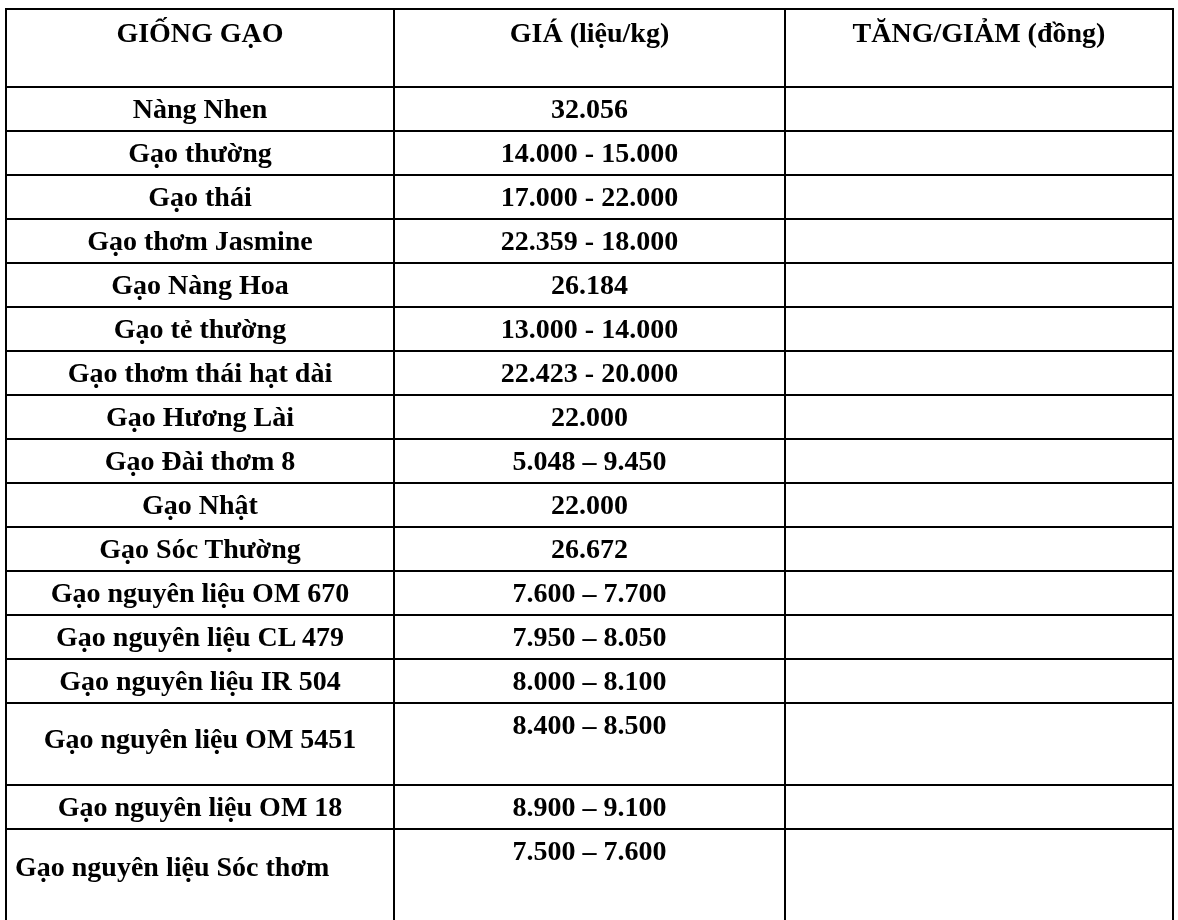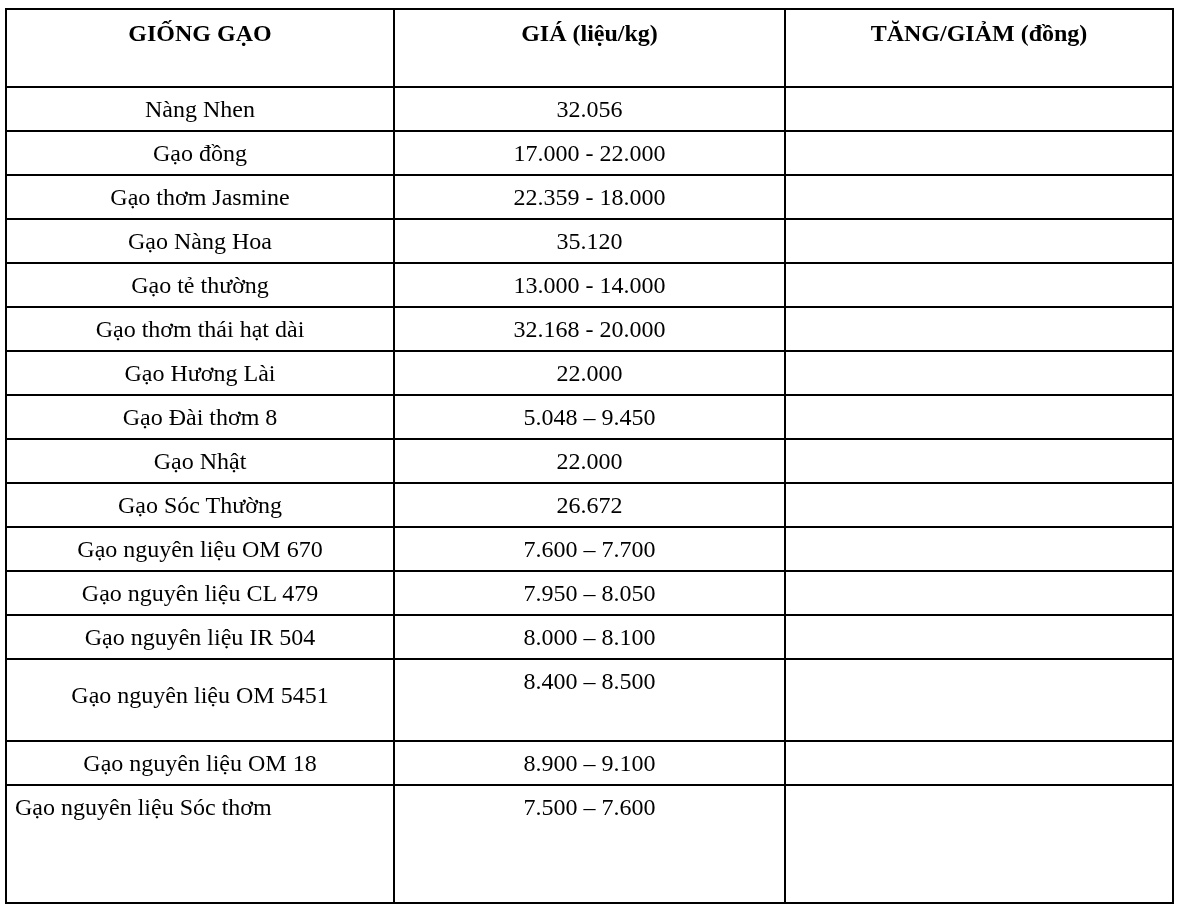--- a/index.html
+++ b/index.html
@@ -22,43 +22,44 @@
     width: 1167px;
     border-collapse: collapse;
     table-layout: fixed;
   }
   .price-table col.c1 { width: 388px; }
   .price-table col.c2 { width: 391px; }
   .price-table col.c3 { width: 388px; }
   .price-table th, .price-table td {
     border: 2px solid #000000;
     padding: 0;
-    font-size: 24px;
+    font-size: 28px;
     line-height: 42px;
     text-align: center;
     vertical-align: top;
     overflow: hidden;
   }
   .price-table thead tr { height: 78px; }
   .price-table thead th {
     font-weight: bold;
     padding-top: 2px;
   }
-  .price-table tbody tr { height: 42px; }
+  .price-table tbody tr { height: 42px; font-weight: bold; }
   .price-table tbody tr.row-tall  { height: 82px; }
   .price-table tbody tr.row-xtall { height: 118px; }
   
   .wrap-center {
     display: block;
     max-width: 350px;
     margin: 14px auto;
   }
   .wrap-left {
     display: block;
     max-width: 350px;
+    margin-top: 16px;
   }
   td.left-cell {
     text-align: left;
     padding-left: 8px;
   }
 </style>
 </head>
 <body>
 
 <div class="sheet">
@@ -75,42 +76,47 @@
         <th>TĂNG/GIẢM (đồng)</th>
       </tr>
     </thead>
     <tbody>
       <tr>
         <td>Nàng Nhen</td>
         <td>32.056</td>
         <td></td>
       </tr>
       <tr>
-        <td>Gạo đồng</td>
+        <td>Gạo thường</td>
+        <td>14.000 - 15.000</td>
+        <td></td>
+      </tr>
+      <tr>
+        <td>Gạo thái</td>
         <td>17.000 - 22.000</td>
         <td></td>
       </tr>
       <tr>
         <td>Gạo thơm Jasmine</td>
         <td>22.359 - 18.000</td>
         <td></td>
       </tr>
       <tr>
         <td>Gạo Nàng Hoa</td>
-        <td>35.120</td>
+        <td>26.184</td>
         <td></td>
       </tr>
       <tr>
         <td>Gạo tẻ thường</td>
         <td>13.000 - 14.000</td>
         <td></td>
       </tr>
       <tr>
         <td>Gạo thơm thái hạt dài</td>
-        <td>32.168 - 20.000</td>
+        <td>22.423 - 20.000</td>
         <td></td>
       </tr>
       <tr>
         <td>Gạo Hương Lài</td>
         <td>22.000</td>
         <td></td>
       </tr>
       <tr>
         <td>Gạo Đài thơm 8</td>
         <td>5.048 – 9.450</td>

